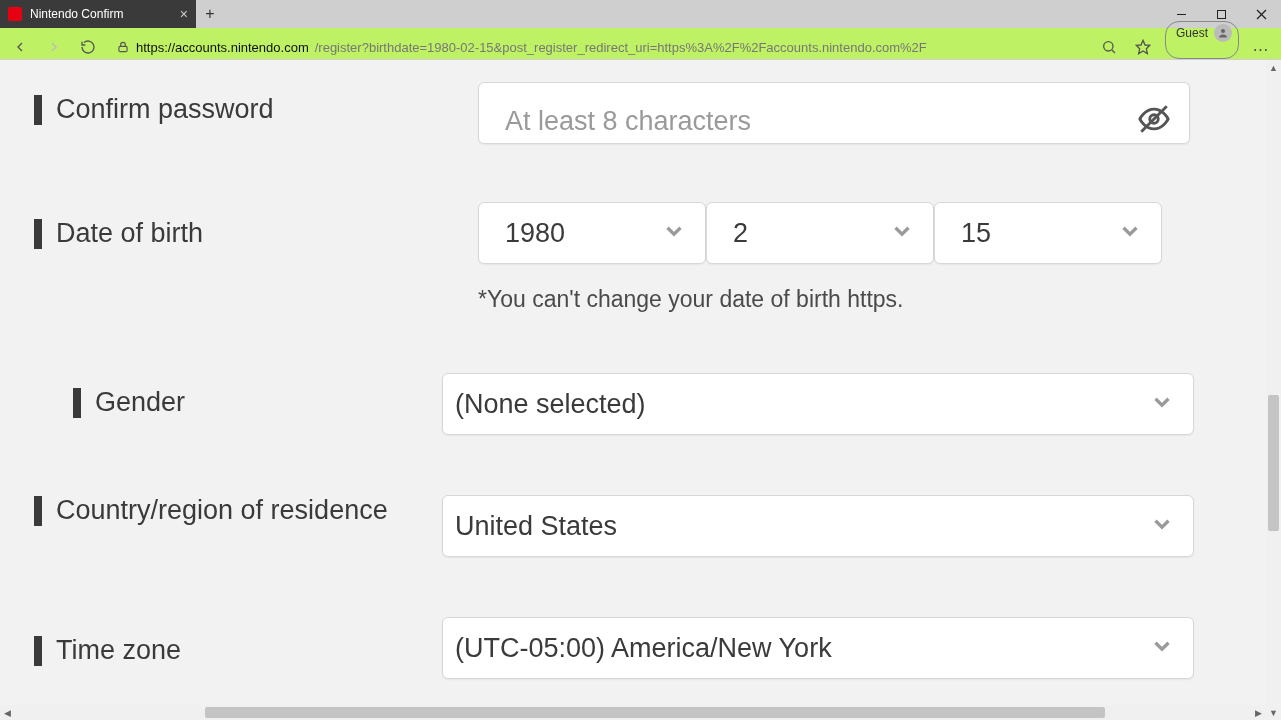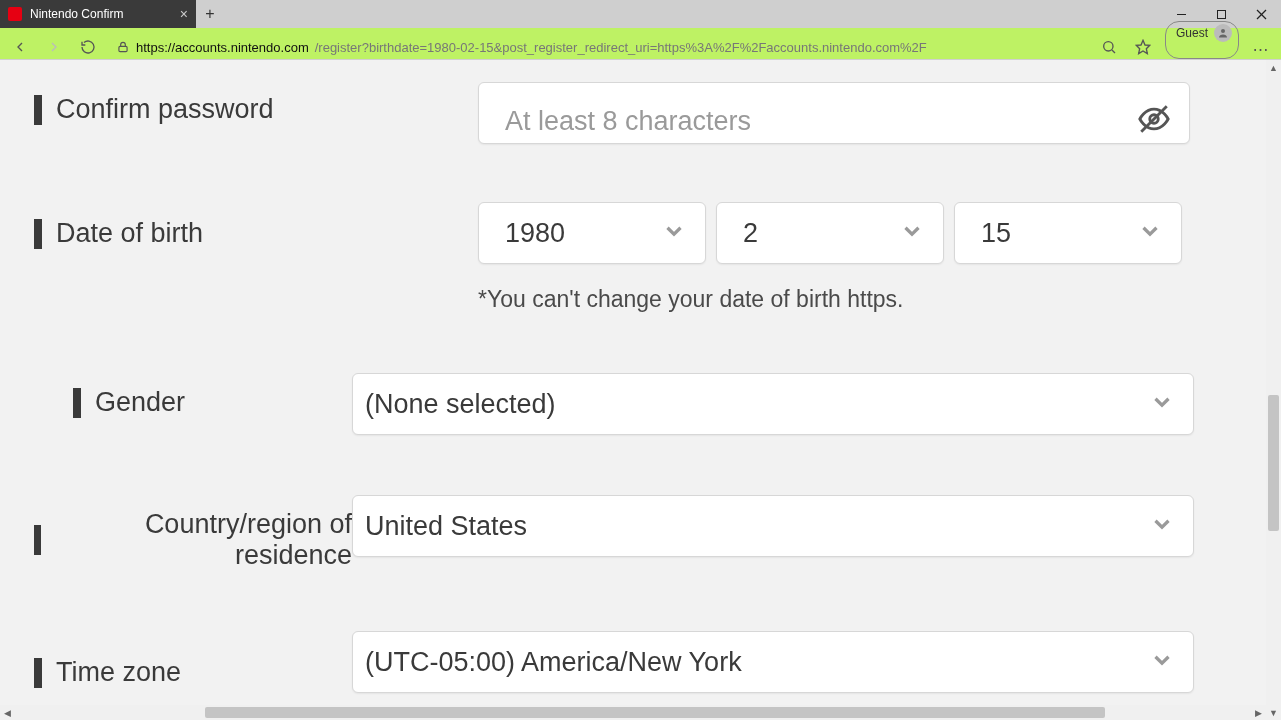--- a/index.html
+++ b/index.html
@@ -48,36 +48,36 @@
 .input-field { flex: 1; border: none; outline: none; font-size: 27px; background: transparent; color: #333; }
 .input-field::placeholder { color: #9a9a9a; }
 .eye-btn { cursor: pointer; color: #555; }
 .eye-btn svg { width: 34px; height: 34px; }
 
 .select-box { height: 62px; padding: 0 18px 0 26px; justify-content: space-between; cursor: pointer; }
 .select-value { font-size: 27px; color: #3a3a3a; }
 .chevron { color: #9a9a9a; }
 .chevron svg { width: 26px; height: 26px; }
 
-.dob-row { display: flex; gap: 10px; }
+.dob-row { display: flex; gap: 0; }
 .dob-row .select-box { width: 228px; }
 .note { font-size: 23px; color: #4a4a4a; margin-top: 22px; }
 
 
 .r-confirm { margin-top: 22px; }
 .r-confirm .label { margin-top: 12px; }
 .r-dob { margin-top: 58px; }
 .r-dob .label { margin-top: 16px; }
 .r-gender { margin-top: 60px; }
 .r-gender .label { margin-top: 14px; margin-left: 39px; }
 .r-country { margin-top: 60px; }
-.r-country .label { margin-top: 14px; text-align: right; }
+.r-country .label { margin-top: 0; text-align: right; }
 .r-tz { margin-top: 60px; }
-.r-tz .label { margin-top: 26px; }
-.wide-select { width: 842px; padding-left: 12px; }
+.r-tz .label { margin-top: 18px; }
+.wide-select { width: 752px; padding-left: 12px; }
 
 
 .vscroll { position: absolute; right: 0; top: 0; width: 15px; height: 660px; background: #f0f0f0; }
 .varrow { height: 15px; display: flex; align-items: center; justify-content: center; color: #666; cursor: pointer; font-size: 9px; }
 .vtrack { position: relative; height: 630px; }
 .vthumb { position: absolute; left: 2px; width: 11px; background: #c4c4c4; border-radius: 2px; cursor: pointer; }
 
 
 .hscroll { position: absolute; left: 0; bottom: 0; right: 15px; height: 15px; background: #f0f0f0; display: flex; }
 .harrow { width: 15px; display: flex; align-items: center; justify-content: center; color: #666; cursor: pointer; font-size: 9px; }

